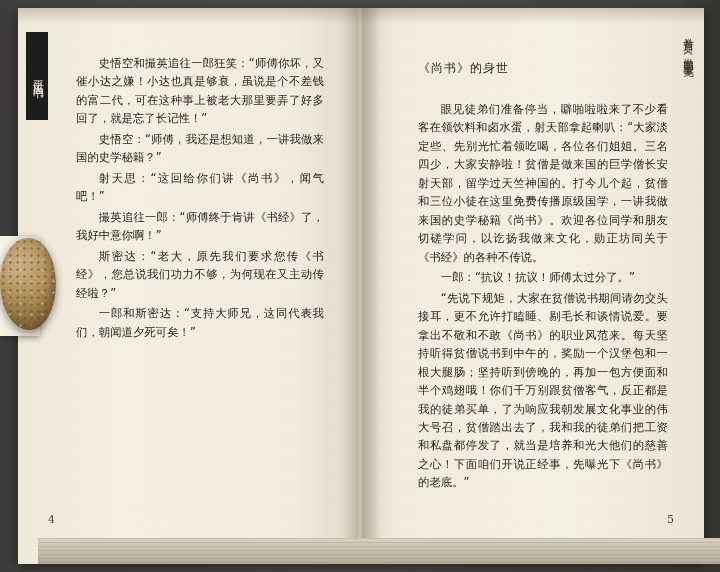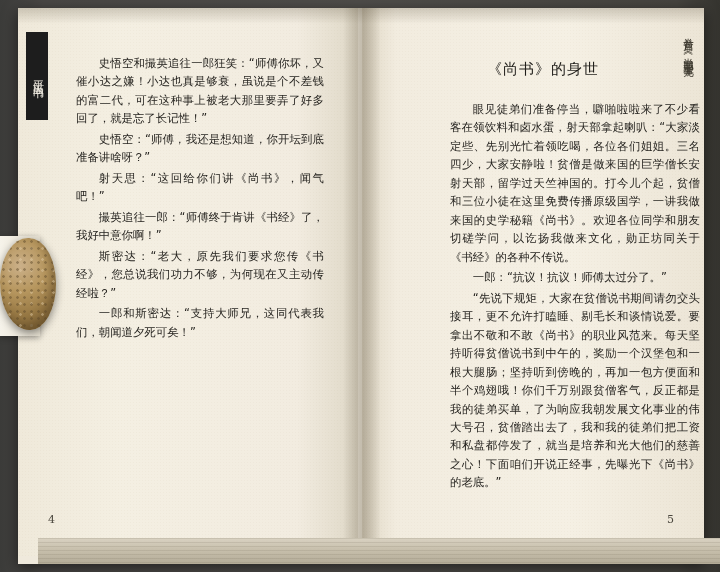--- a/index.html
+++ b/index.html
@@ -115,33 +115,31 @@
   }
   .body-left {
     left: 58px;
     top: 46px;
     width: 248px;
   }
   .body-right {
     left: 400px;
     top: 92px;
     width: 250px;
-    margin-left: 32px;
   }
   .para {
     margin: 0 0 2px 0;
     text-indent: 2em;
   }
   .chapter-title {
     position: absolute;
     left: 400px;
     top: 52px;
     width: 250px;
-    text-align: center;
-    font-size: 15px;
+    font-size: 12px;
     color: #1f1d19;
     letter-spacing: 1px;
     font-family: "DejaVu Serif", "Liberation Serif", serif;
   }
   .folio {
     position: absolute;
     font-size: 11px;
     color: #4a463d;
     font-family: "DejaVu Serif", "Liberation Serif", serif;
   }
@@ -213,21 +211,21 @@
       <div class="texture"></div>
     </div>
 
     <div class="gutter"></div>
     <div class="top-shade"></div>
 
     <div class="side-tab">平民尚书</div>
 
     <div class="body-col body-left">
       <p class="para">史悟空和撮英追往一郎狂笑：“师傅你坏，又催小达之嫌！小达也真是够衰，虽说是个不差钱的富二代，可在这种事上被老大那里要弄了好多回了，就是忘了长记性！”</p>
-      <p class="para">史悟空：“师傅，我还是想知道，你开坛到底准备讲啥呀？”</p>
+      <p class="para">史悟空：“师傅，我还是想知道，一讲我做来国的史学秘籍？”</p>
       <p class="para">射天思：“这回给你们讲《尚书》，闻气吧！”</p>
       <p class="para">撮英追往一郎：“师傅终于肯讲《书经》了，我好中意你啊！”</p>
       <p class="para">斯密达：“老大，原先我们要求您传《书经》，您总说我们功力不够，为何现在又主动传经啦？”</p>
       <p class="para">一郎和斯密达：“支持大师兄，这同代表我们，朝闻道夕死可矣！”</p>
     </div>
 
     <div class="chapter-title">《尚书》的身世</div>
 
     <div class="body-col body-right">
       <p class="para">眼见徒弟们准备停当，噼啪啦啦来了不少看客在领饮料和卤水蛋，射天部拿起喇叭：“大家淡定些、先别光忙着领吃喝，各位各们姐姐。三名四少，大家安静啦！贫僧是做来国的巨学僧长安射天部，留学过天竺神国的。打今儿个起，贫僧和三位小徒在这里免费传播原级国学，一讲我做来国的史学秘籍《尚书》。欢迎各位同学和朋友切磋学问，以讫扬我做来文化，勋正坊同关于《书经》的各种不传说。</p>

